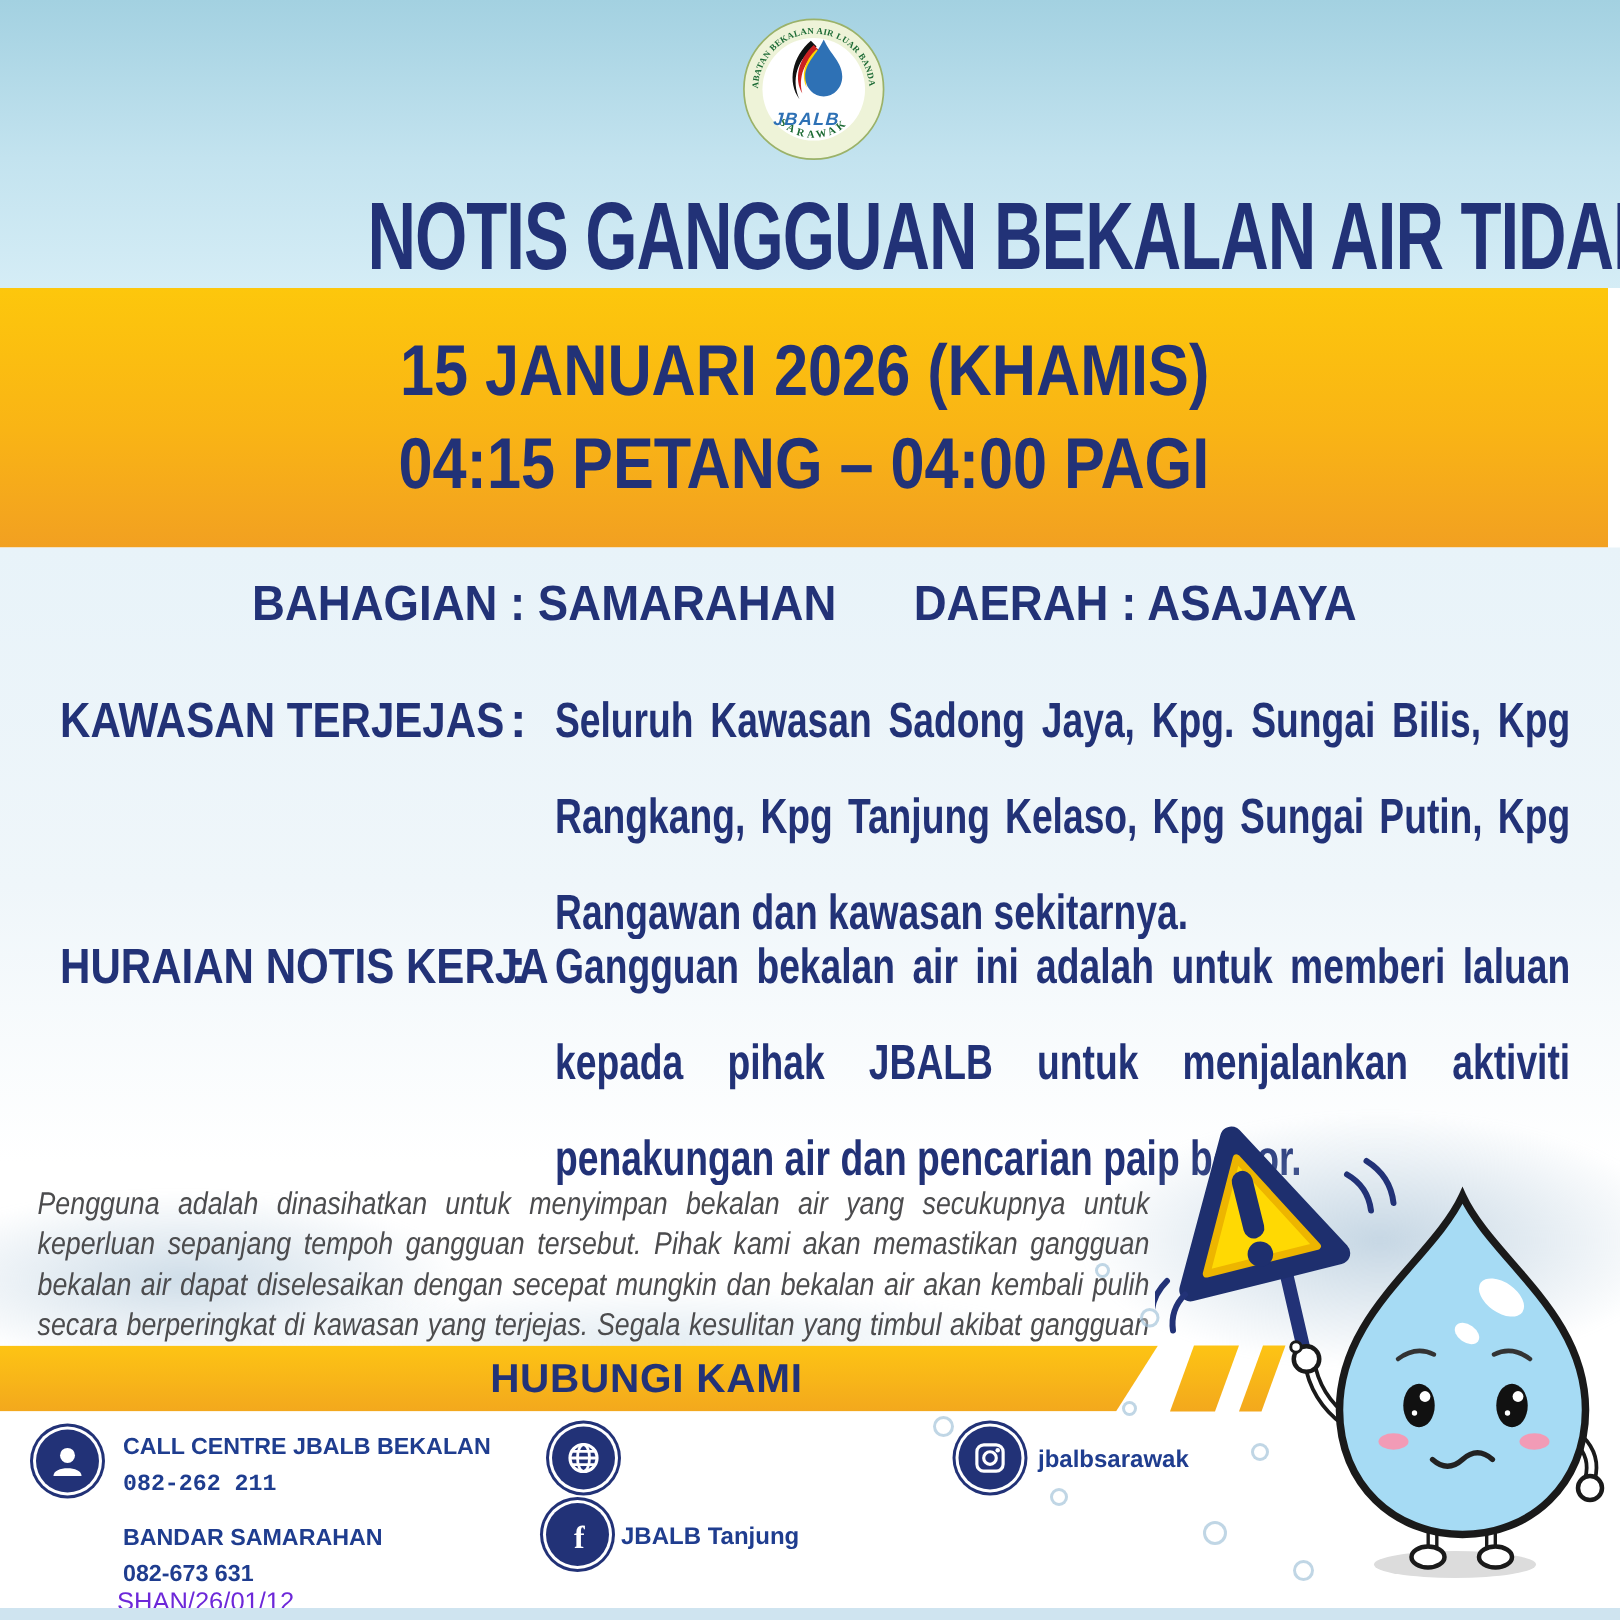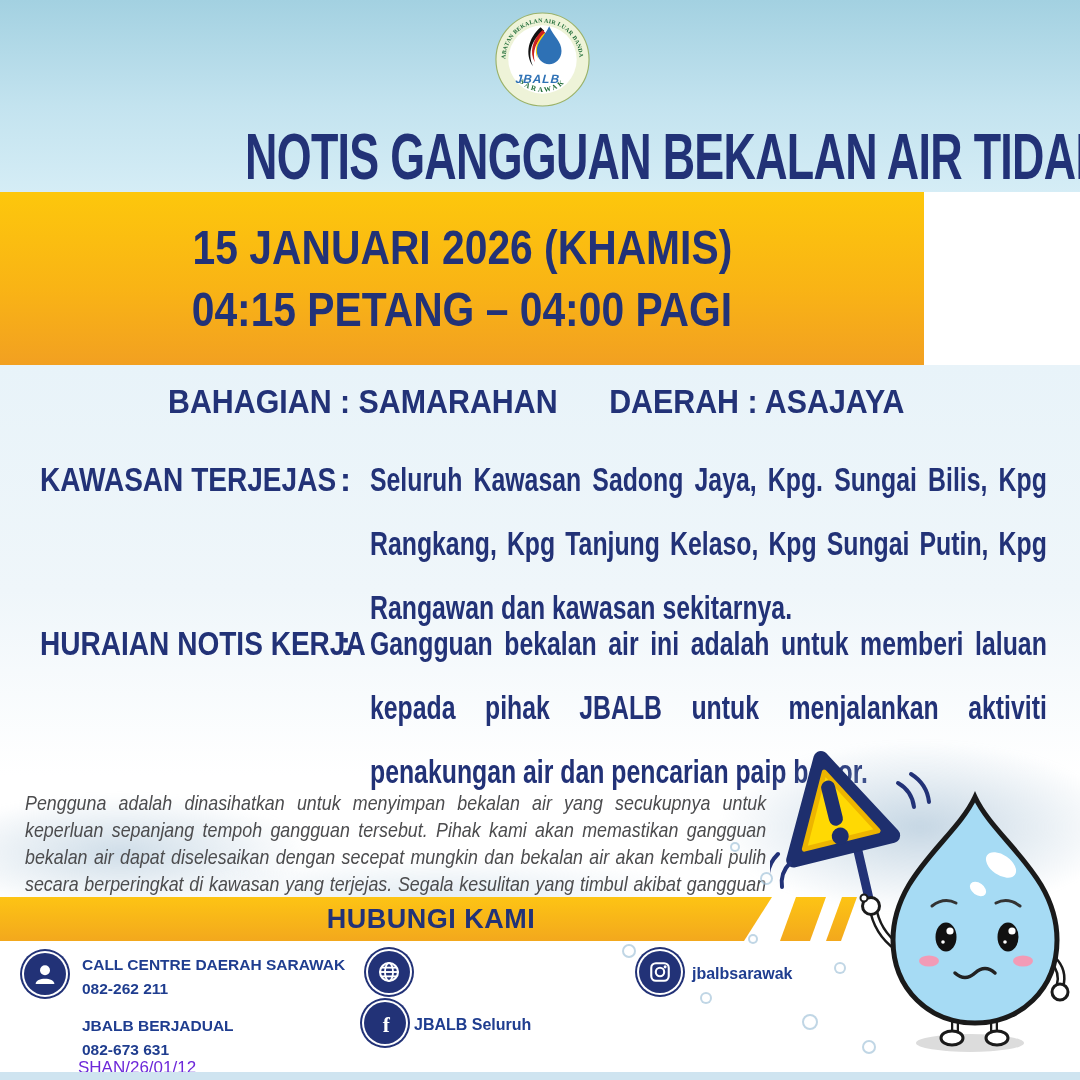--- a/index.html
+++ b/index.html
@@ -8,21 +8,21 @@
     font-family:"Liberation Sans",sans-serif;background:#ffffff;
   }
   
   .header-band{position:absolute;left:0;top:0;width:1080px;height:192px;
     background:linear-gradient(180deg,#a3d1e1 0%,#c3e3ef 55%,#d5edf6 100%);}
   .logo-wrap{position:absolute;left:495px;top:12px;width:95px;height:95px;}
   .main-title{position:absolute;left:0;top:126px;width:1080px;text-align:center;
     color:#223277;font-weight:bold;font-size:64px;line-height:62px;white-space:nowrap;}
   .main-title .squeeze{display:inline-block;transform:scaleX(.70);transform-origin:50% 50%;letter-spacing:-1px;}
   
-  .date-band{position:absolute;left:0;top:192px;width:924px;height:173px;
+  .date-band{position:absolute;left:0;top:192px;width:1072px;height:173px;
     background:linear-gradient(180deg,#fdc70c 0%,#f9b415 55%,#f2a021 100%);
     display:flex;flex-direction:column;align-items:center;justify-content:center;gap:10px;}
   .date-line{color:#223277;font-weight:bold;font-size:48px;line-height:52px;white-space:nowrap;
     transform:scaleX(.85);}
   
   .body-band{position:absolute;left:0;top:365px;width:1080px;height:410px;
     background:linear-gradient(180deg,#e8f3f9 0%,#eff6fa 55%,#ffffff 100%);}
   .region-line{position:absolute;left:168px;top:383px;display:flex;gap:56px;
     color:#223277;font-weight:bold;font-size:33px;white-space:nowrap;
     transform:scaleX(.92);transform-origin:0 0;}
@@ -59,21 +59,21 @@
   .stripe-2{left:834px;width:15px;}
   
   .contact-icon{position:absolute;width:42px;height:42px;border-radius:50%;background:#223277;
     box-shadow:0 0 0 2px #ffffff,0 0 0 4px #223277;display:flex;align-items:center;justify-content:center;}
   .icon-person{left:24px;top:953px;}
   .icon-globe{left:368px;top:951px;}
   .icon-facebook{left:364px;top:1002px;}
   .icon-instagram{left:639px;top:951px;}
   .contact-text{position:absolute;color:#1f3d8f;font-weight:bold;font-size:15.5px;line-height:24px;white-space:nowrap;}
   .cc-name{left:82px;top:953px;}
-  .cc-phone{left:82px;top:977px;}
+  .cc-phone{left:82px;top:977px;font-family:Liberation Mono, monospace;}
   .office-name{left:82px;top:1014px;}
   .office-phone{left:82px;top:1038px;}
   .website-url{left:414px;top:962px;font-size:15px;}
   .facebook-name{left:414px;top:1013px;font-size:16px;}
   .instagram-name{left:692px;top:962px;font-size:16px;}
   .ref-code{position:absolute;left:78px;top:1058px;color:#6d28d9;font-size:17px;font-weight:normal;}
   
   .mascot-wrap{position:absolute;left:770px;top:745px;width:300px;height:310px;}
   
   .bottom-strip{position:absolute;left:0;top:1072px;width:1080px;height:8px;background:#cfe4f0;}
@@ -181,25 +181,25 @@
     </svg>
   </div>
   <div class="contact-icon icon-instagram">
     <svg viewBox="0 0 24 24" width="28" height="28">
       <rect x="4.5" y="4.5" width="15" height="15" rx="4" fill="none" stroke="#ffffff" stroke-width="1.8"></rect>
       <circle cx="12" cy="12" r="3.6" fill="none" stroke="#ffffff" stroke-width="1.8"></circle>
       <circle cx="16.4" cy="7.6" r="1.3" fill="#ffffff"></circle>
     </svg>
   </div>
 
-  <div class="contact-text cc-name">CALL CENTRE DAERAH SARAWAK</div>
+  <div class="contact-text cc-name">CALL CENTRE JBALB BEKALAN</div>
   <div class="contact-text cc-phone">082-262 211</div>
-  <div class="contact-text office-name">JBALB BERJADUAL</div>
+  <div class="contact-text office-name">BANDAR SAMARAHAN</div>
   <div class="contact-text office-phone">082-673 631</div>
-  <div class="contact-text facebook-name">JBALB Seluruh</div>
+  <div class="contact-text facebook-name">JBALB Tanjung</div>
   <div class="contact-text instagram-name">jbalbsarawak</div>
   <div class="ref-code">SHAN/26/01/12</div>
 
   <div class="mascot-wrap">
     <svg viewBox="0 0 300 310" width="300" height="310">
 
       <ellipse cx="200" cy="298" rx="54" ry="9" fill="#dcdcdc"></ellipse>
 
       <line x1="185" y1="268" x2="185" y2="289" stroke="#1a1a1a" stroke-width="8" stroke-linecap="round"></line>
       <line x1="185" y1="268" x2="185" y2="288" stroke="#ffffff" stroke-width="3.5" stroke-linecap="round"></line>

